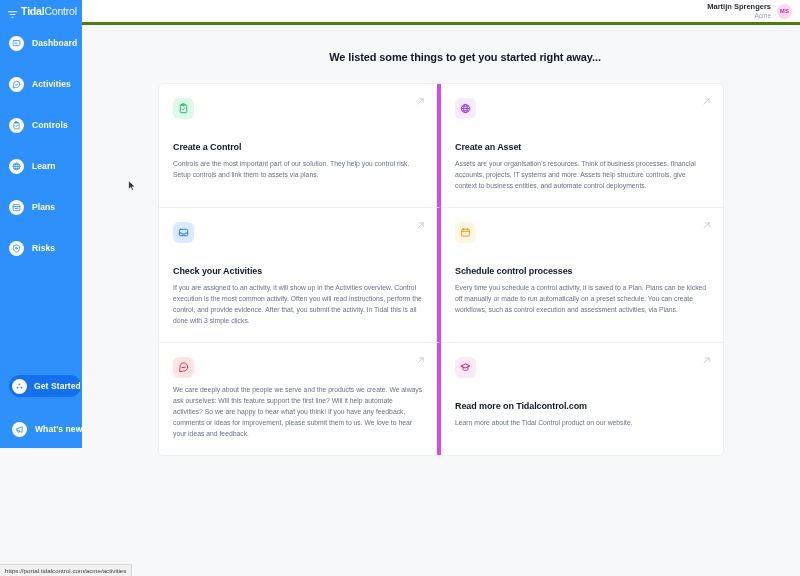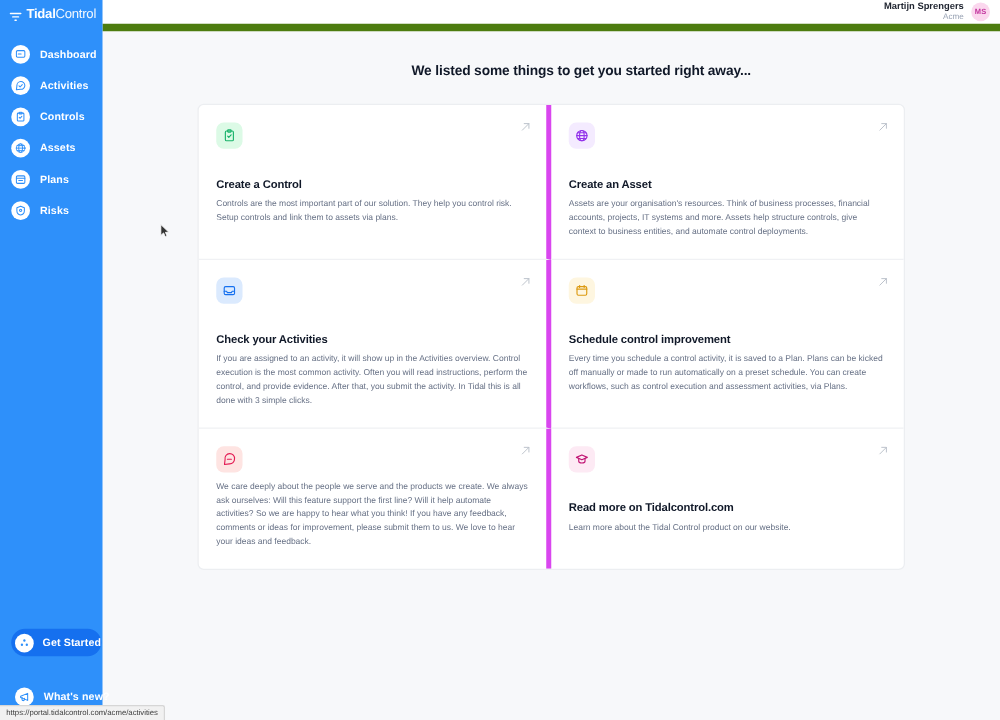--- a/index.html
+++ b/index.html
@@ -7,35 +7,35 @@
   body {
     font-family:"Liberation Sans", sans-serif;
     background:#f7f8fa;
     color:#1f2430;
     -webkit-font-smoothing:antialiased;
   }
   #app { position:relative; width:800px; height:576px; display:flex; }
 
   
   .sidebar {
-    width:82px; height:576px; background:#2e90fa;
+    width:82px; height:448px; background:#2e90fa;
     display:flex; flex-direction:column; align-items:center;
     flex:0 0 82px; position:relative;
   }
   .logo { margin-top:5px; margin-bottom:14px; display:flex; align-items:center; gap:3px; padding-left:2px; }
   .logo-mark { width:11px; height:11px; flex:0 0 11px; }
   .logo-text { font-size:10.5px; color:#fff; letter-spacing:-.2px; white-space:nowrap; }
   .logo-text b { font-weight:700; }
   .logo-text span { font-weight:400; opacity:.93; }
 
   .nav { width:100%; display:flex; flex-direction:column; align-items:flex-start; padding-left:9px; }
   .nav-item {
     display:flex; align-items:center; gap:8px;
     height:24px; margin-bottom:1px; width:100%;
-    cursor:pointer; text-decoration:none;
+    cursor:pointer; text-decoration:none;margin-top:16px;
   }
   .nav-icon {
     width:15px; height:15px; border-radius:50%;
     background:#fff; color:#2e90fa;
     display:flex; align-items:center; justify-content:center;
     flex:0 0 15px;
   }
   .nav-icon svg { width:9px; height:9px; display:block; }
   .nav-label { font-size:8.5px; color:#fff; font-weight:600; letter-spacing:.1px; white-space:nowrap; }
   .nav-item.nav-dashboard { margin-top:0; }
@@ -51,21 +51,21 @@
   .get-started .nav-icon { width:15px; height:15px; flex:0 0 15px; }
   .get-started .nav-label { font-size:8.5px; }
   .whats-new { display:flex; align-items:center; gap:8px; height:18px; padding-left:3px; cursor:pointer; }
   .whats-new .nav-icon { width:15px; height:15px; flex:0 0 15px; }
   .whats-new .nav-label { font-size:8.5px;text-align:center; }
 
   
   .main { flex:1; height:576px; display:flex; flex-direction:column; background:#f7f8fa; min-width:0; }
 
   .topbar {
-    height:25px; background:#fff; border-bottom:6px solid #4d7c0f;
+    height:25px; background:#fff; border-bottom:3px solid #4d7c0f;
     display:flex; align-items:center; justify-content:flex-end;
     padding-right:8px; flex:0 0 25px;
   }
   .user-block { display:flex; align-items:center; gap:6px; }
   .user-names { display:flex; flex-direction:column; align-items:flex-end; line-height:1.15; }
   .user-name { font-size:7.5px; font-weight:700; color:#1f2430; }
   .user-org { font-size:6.5px; color:#98a2b3; }
   .avatar {
     width:15px; height:15px; border-radius:50%;
     background:#fbd7ee; color:#c2359e;
@@ -167,21 +167,21 @@
       <a class="nav-item">
         <span class="nav-icon">
           <svg viewBox="0 0 24 24" fill="none" stroke="currentColor" stroke-width="2" stroke-linecap="round">
             <circle cx="12" cy="12" r="9.2"></circle>
               <ellipse cx="12" cy="12" rx="4.2" ry="9.2"></ellipse>
               <line x1="2.8" y1="12" x2="21.2" y2="12"></line>
               <line x1="4.5" y1="6.6" x2="19.5" y2="6.6"></line>
               <line x1="4.5" y1="17.4" x2="19.5" y2="17.4"></line>
           </svg>
         </span>
-        <span class="nav-label">Assets</span>
+        <span class="nav-label">Learn</span>
       </a>
 
       <a class="nav-item">
         <span class="nav-icon">
           <svg viewBox="0 0 24 24" fill="none" stroke="currentColor" stroke-width="2.2" stroke-linecap="round" stroke-linejoin="round">
             <rect x="3" y="4.5" width="18" height="16" rx="2.5"></rect>
               <line x1="3" y1="9.5" x2="21" y2="9.5"></line>
               <line x1="8" y1="14.5" x2="16" y2="14.5"></line>
           </svg>
         </span>
@@ -313,21 +313,21 @@
                   <line x1="16" y1="3" x2="16" y2="6.5"></line>
               </svg>
             </span>
           </div>
           <span class="arrow-ico">
             <svg viewBox="0 0 24 24" fill="none" stroke="currentColor" stroke-width="2" stroke-linecap="round" stroke-linejoin="round">
                 <line x1="5" y1="19" x2="19" y2="5"></line>
                 <polyline points="9 5 19 5 19 15"></polyline>
               </svg>
           </span>
-          <div class="card-title">Schedule control improvement</div>
+          <div class="card-title">Schedule control processes</div>
           <div class="card-desc">Every time you schedule a control activity, it is saved to a Plan. Plans can be kicked off manually or made to run automatically on a preset schedule. You can create workflows, such as control execution and assessment activities, via Plans.</div>
         </div>
 
         <div class="card">
           <div class="card-icon" style="background:#fee4e2;color:#e31b54">
             <span>
               <svg viewBox="0 0 24 24" fill="none" stroke="currentColor" stroke-width="2" stroke-linecap="round" stroke-linejoin="round">
                 <path d="M21 11.5a8.4 8.4 0 0 1-9 8.4L3.5 21l1-8.8A8.4 8.4 0 1 1 21 11.5z"></path>
                   <line x1="8.5" y1="11.8" x2="15.5" y2="11.8"></line>
               </svg>

